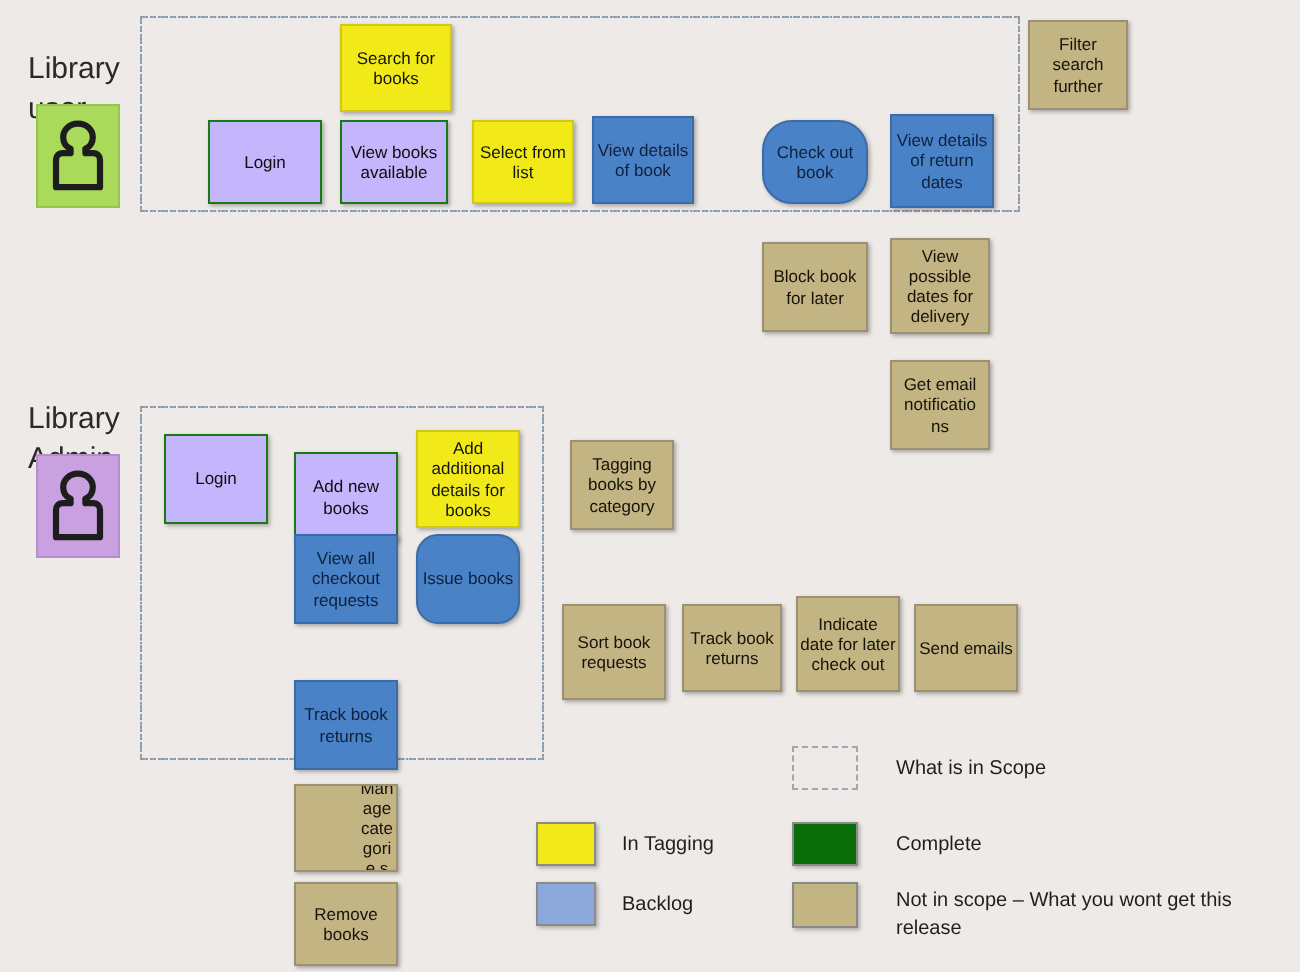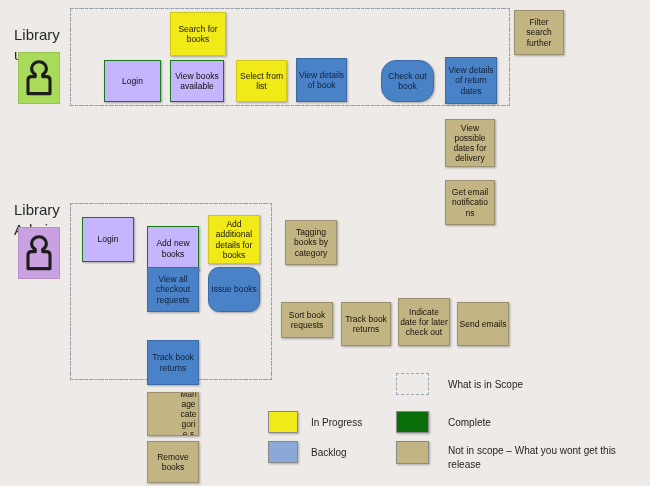--- a/index.html
+++ b/index.html
@@ -142,20 +142,23 @@
   </div>
 
   <div class="card c-blue" style="left:445px;top:57px;width:52px;height:47px;">
     <span>View details of return dates</span>
   </div>
 
   <div class="card c-tan" style="left:514px;top:10px;width:50px;height:45px;">
     <span>Filter search further</span>
   </div>
 
+  <div class="card c-tan" style="left:381px;top:121px;width:53px;height:45px;">
+    <span>Block book for later</span>
+  </div>
 
   <div class="card c-tan" style="left:445px;top:119px;width:50px;height:48px;">
     <span>View possible dates for delivery</span>
   </div>
 
   <div class="card c-tan" style="left:445px;top:180px;width:50px;height:45px;">
     <span>Get email notificatio ns</span>
   </div>
 
   <div class="card c-green" style="left:82px;top:217px;width:52px;height:45px;">
@@ -179,21 +182,21 @@
   </div>
 
   <div class="card c-blue" style="left:147px;top:340px;width:52px;height:45px;">
     <span>Track book returns</span>
   </div>
 
   <div class="card c-tan" style="left:285px;top:220px;width:52px;height:45px;">
     <span>Tagging books by category</span>
   </div>
 
-  <div class="card c-tan" style="left:281px;top:302px;width:52px;height:36px;">
+  <div class="card c-tan" style="left:281px;top:302px;width:52px;height:48px;">
     <span>Sort book requests</span>
   </div>
 
   <div class="card c-tan" style="left:341px;top:302px;width:50px;height:44px;">
     <span>Track book returns</span>
   </div>
 
   <div class="card c-tan" style="left:398px;top:298px;width:52px;height:48px;">
     <span>Indicate date for later check out</span>
   </div>
@@ -207,21 +210,21 @@
   </div>
 
   <div class="card c-tan" style="left:147px;top:441px;width:52px;height:42px;">
     <span>Remove books</span>
   </div>
 
   <div class="legend-swatch scope-sw" style="left:396px;top:373px;width:33px;height:22px;"></div>
   <div class="legend-text" style="left:448px;top:378px;width:180px;">What is in Scope</div>
 
   <div class="legend-swatch" style="left:268px;top:411px;width:30px;height:22px;background:#f2ea18;"></div>
-  <div class="legend-text" style="left:311px;top:416px;width:110px;">In Progress</div>
+  <div class="legend-text" style="left:311px;top:416px;width:110px;">In Tagging</div>
 
   <div class="legend-swatch" style="left:396px;top:411px;width:33px;height:22px;background:#096d09;"></div>
   <div class="legend-text" style="left:448px;top:416px;width:120px;">Complete</div>
 
   <div class="legend-swatch" style="left:268px;top:441px;width:30px;height:22px;background:#8ba8d8;"></div>
   <div class="legend-text" style="left:311px;top:446px;width:110px;">Backlog</div>
 
   <div class="legend-swatch" style="left:396px;top:441px;width:33px;height:23px;background:#c3b484;"></div>
   <div class="legend-text" style="left:448px;top:444px;width:190px;">Not in scope – What you wont get this release</div>
 

